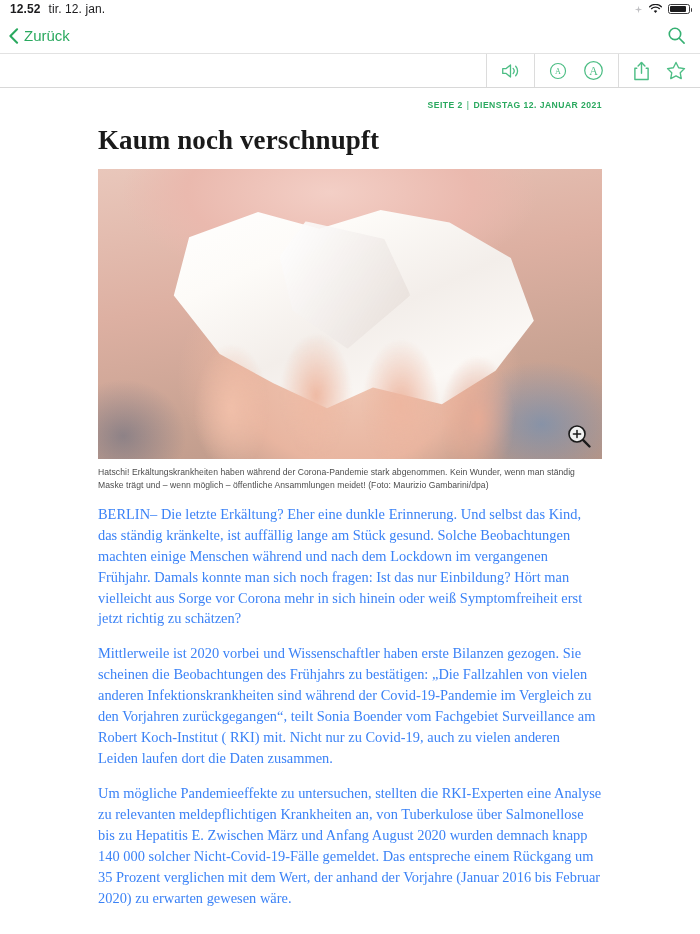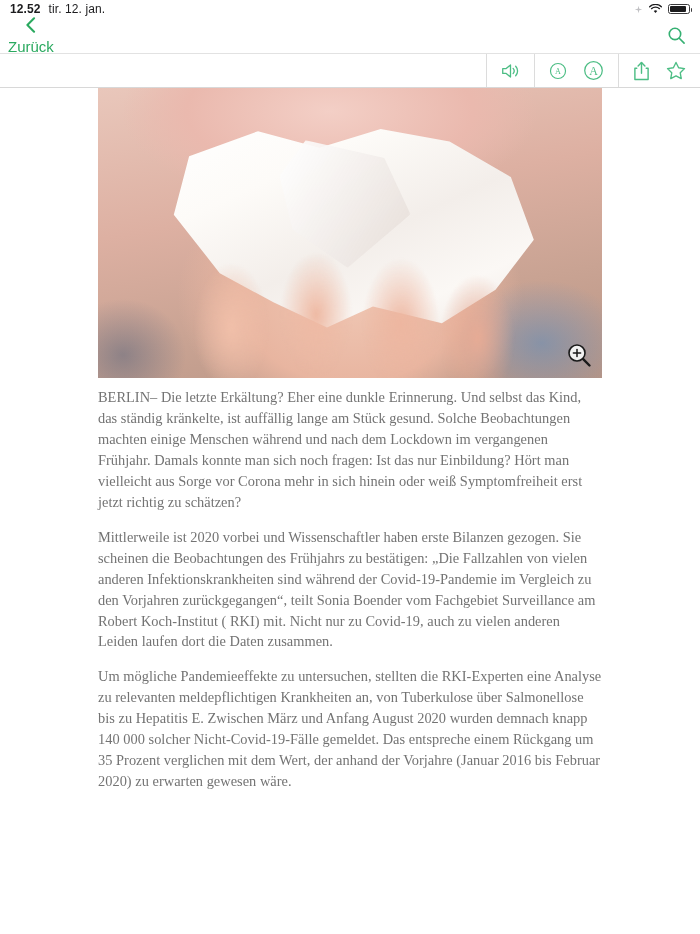--- a/index.html
+++ b/index.html
@@ -40,21 +40,21 @@
   .nav-bar {
     height: 36px;
     display: flex;
     align-items: center;
     padding: 0 14px 0 8px;
     background: #ffffff;
     border-bottom: 1px solid #e2e2e2;
   }
   .back-btn {
     display: flex; align-items: center; gap: 5px;
-    color: #2aa95f; font-size: 15px; cursor: pointer; flex-direction: column;
+    color: #2aa95f; font-size: 15px; cursor: pointer;
   }
   .chev { width: 11px; height: 16px; }
   .nav-spacer { flex: 1; }
   .search-btn { cursor: pointer; display: flex; align-items: center; }
 
   
   .toolbar {
     height: 34px;
     display: flex;
     align-items: stretch;
@@ -166,21 +166,21 @@
     letter-spacing: 0.05px;
     max-width: 504px;
   }
 
   
   .body-text { max-width: 504px; padding-top: 9px; }
   .body-text p {
     font-family: "Liberation Serif", serif;
     font-size: 14.4px;
     line-height: 1.455;
-    color: #737373;
+    color: #3b82f6;
     margin-bottom: 14px;
     text-align: left;
     letter-spacing: 0.02px;
   }
 </style>
 </head>
 <body>
 
 <div class="status-bar">
   <span class="status-time">12.52</span>
@@ -253,37 +253,42 @@
     <span class="tb-btn">
       <svg width="20" height="19" viewBox="0 0 22 21">
         <path d="M11 1.6 L13.9 7.5 L20.4 8.4 L15.7 13 L16.8 19.5 L11 16.4 L5.2 19.5 L6.3 13 L1.6 8.4 L8.1 7.5 Z" stroke="#4cbd84" stroke-width="1.5" fill="none" stroke-linejoin="round"></path>
       </svg>
     </span>
   </div>
 </div>
 
 <div class="article">
 
-
+  <div class="kicker-line">
+    <span>SEITE 2</span><span class="kicker-sep">|</span><span>DIENSTAG 12. JANUAR 2021</span>
+  </div>
+
+  <h1 class="headline">Kaum noch verschnupft</h1>
 
   <div class="photo-wrap">
     <div class="photo"></div>
     <div class="tissue"></div>
     <div class="tissue-fold"></div>
     <div class="fingers"></div>
     <span class="zoom-badge">
       <svg width="26" height="26" viewBox="0 0 26 26">
         <circle cx="11" cy="11" r="8" fill="#f2f2f2" stroke="#1a1a1a" stroke-width="1.6"></circle>
         <line x1="11" y1="7.4" x2="11" y2="14.6" stroke="#1a1a1a" stroke-width="1.5" stroke-linecap="round"></line>
         <line x1="7.4" y1="11" x2="14.6" y2="11" stroke="#1a1a1a" stroke-width="1.5" stroke-linecap="round"></line>
         <line x1="17.2" y1="17.2" x2="23.5" y2="23.5" stroke="#1a1a1a" stroke-width="2.4" stroke-linecap="round"></line>
       </svg>
     </span>
   </div>
 
+  <div class="caption">Hatschi! Erkältungskrankheiten haben während der Corona-Pandemie stark abgenommen. Kein Wunder, wenn man ständig Maske trägt und – wenn möglich – öffentliche Ansammlungen meidet! (Foto: Maurizio Gambarini/dpa)</div>
 
   <div class="body-text">
     <p>BERLIN– Die letzte Erkältung? Eher eine dunkle Erinnerung. Und selbst das Kind, das ständig kränkelte, ist auffällig lange am Stück gesund. Solche Beobachtungen machten einige Menschen während und nach dem Lockdown im vergangenen Frühjahr. Damals konnte man sich noch fragen: Ist das nur Einbildung? Hört man vielleicht aus Sorge vor Corona mehr in sich hinein oder weiß Symptomfreiheit erst jetzt richtig zu schätzen?</p>
     <p>Mittlerweile ist 2020 vorbei und Wissenschaftler haben erste Bilanzen gezogen. Sie scheinen die Beobachtungen des Frühjahrs zu bestätigen: „Die Fallzahlen von vielen anderen Infektionskrankheiten sind während der Covid-19-Pandemie im Vergleich zu den Vorjahren zurückgegangen“, teilt Sonia Boender vom Fachgebiet Surveillance am Robert Koch-Institut ( RKI) mit. Nicht nur zu Covid-19, auch zu vielen anderen Leiden laufen dort die Daten zusammen.</p>
     <p>Um mögliche Pandemieeffekte zu untersuchen, stellten die RKI-Experten eine Analyse zu relevanten meldepflichtigen Krankheiten an, von Tuberkulose über Salmonellose bis zu Hepatitis E. Zwischen März und Anfang August 2020 wurden demnach knapp 140 000 solcher Nicht-Covid-19-Fälle gemeldet. Das entspreche einem Rückgang um 35 Prozent verglichen mit dem Wert, der anhand der Vorjahre (Januar 2016 bis Februar 2020) zu erwarten gewesen wäre.</p>
 
   </div>
 </div>
 
 </body></html>

